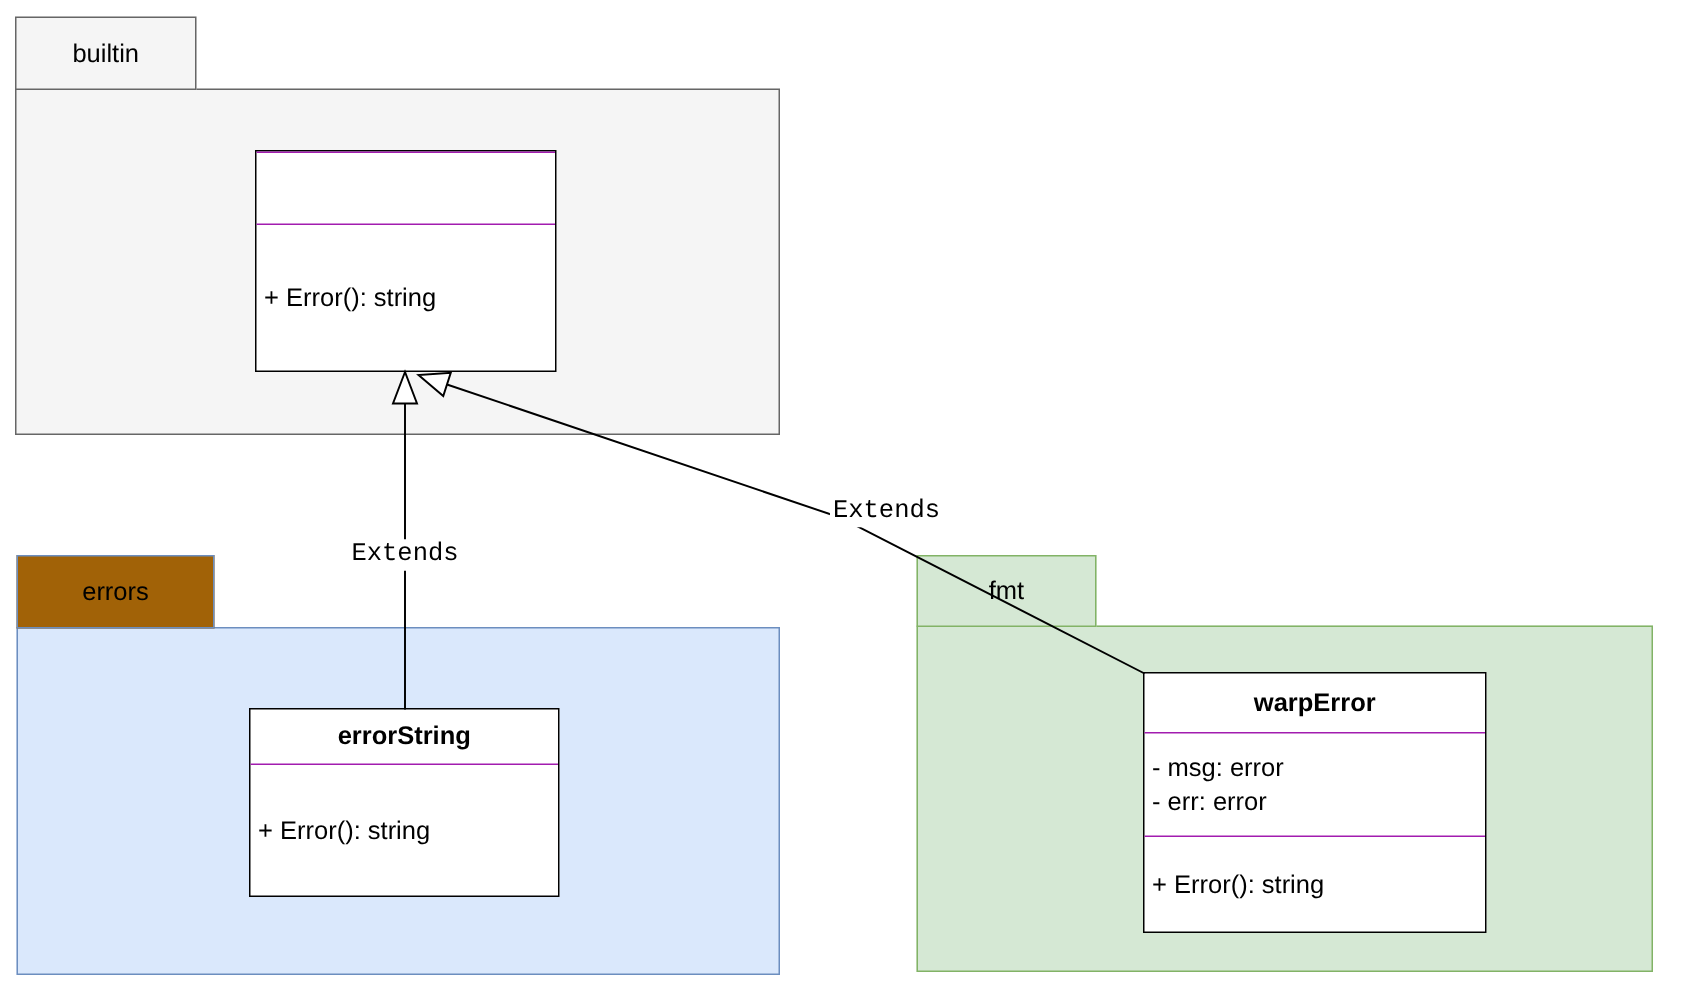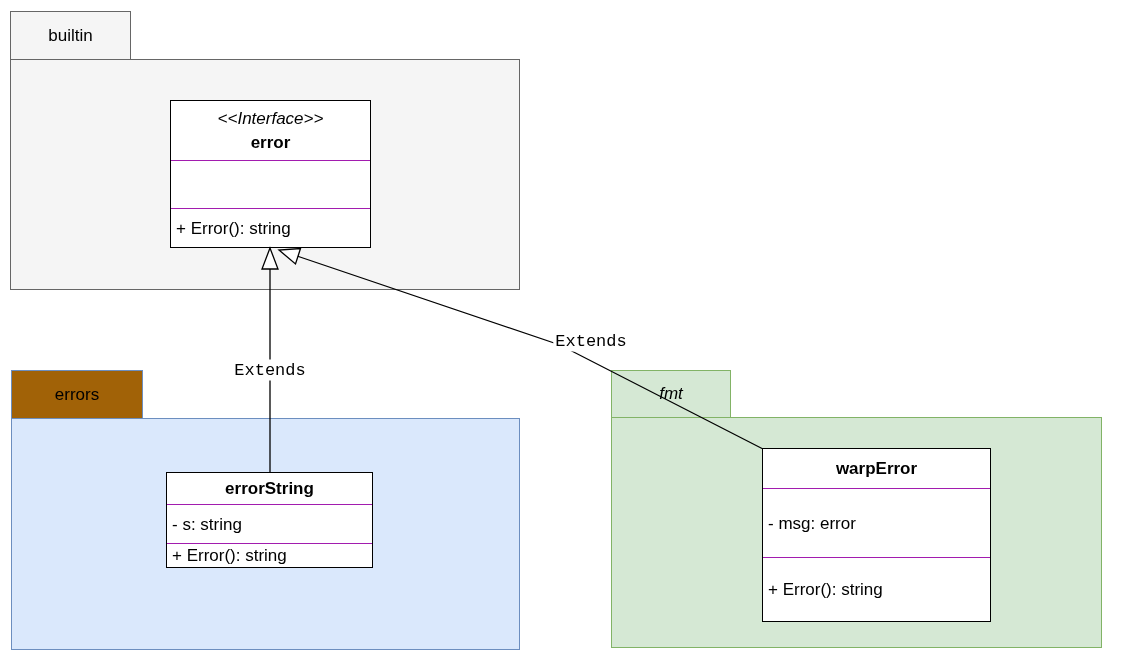--- a/index.html
+++ b/index.html
@@ -46,54 +46,48 @@
   <div class="pkg-tab" style="left: 10px; top: 11px; width: 121px; height: 49px; background: rgb(245, 245, 245); border-color: rgb(102, 102, 102);">
     <span>builtin</span>
   </div>
   <div class="pkg-body" style="left: 10px; top: 59px; width: 510px; height: 231px; background: rgb(245, 245, 245); border-color: rgb(102, 102, 102);"></div>
 
   <div class="pkg-tab" style="left: 11px; top: 370px; width: 132px; height: 49px; background: #a16207; border-color: rgb(108, 142, 191);">
     <span>errors</span>
   </div>
   <div class="pkg-body" style="left: 11px; top: 418px; width: 509px; height: 232px; background: rgb(218, 232, 252); border-color: rgb(108, 142, 191);"></div>
 
-  <div class="pkg-tab" style="left: 611px; top: 370px; width: 120px; height: 48px; background: rgb(213, 232, 212); border-color: rgb(130, 179, 102); font-style: italic;">
+  <div class="pkg-tab" style="left: 611px; top: 370px; width: 120px; height: 48px; background: rgb(213, 232, 212); border-color: rgb(130, 179, 102);">
     <span>fmt</span>
   </div>
   <div class="pkg-body" style="left: 611px; top: 417px; width: 491px; height: 231px; background: rgb(213, 232, 212); border-color: rgb(130, 179, 102);"></div>
 
   <div class="cls" style="left:170px;top:100px;width:201px;height:148px;">
-    <div class="cls-head" style="height:59px;">
-      <div class="stereo">&lt;&lt;Interface&gt;&gt;</div>
-      <div class="cname">error</div>
-    </div>
     <div class="compartment" style="height:48px;"></div>
     <div class="compartment" style="flex:1;">
       <div>+ Error(): string</div>
     </div>
   </div>
 
-  <div class="cls" style="left:166px;top:472px;width:207px;height:96px;">
+  <div class="cls" style="left:166px;top:472px;width:207px;height:126px;">
     <div class="cls-head" style="height:36px;">
       <div class="cname">errorString</div>
-    </div>
-    <div class="compartment" style="height:44px;">
-      <div>- s: string</div>
     </div>
     <div class="compartment" style="flex:1;">
       <div>+ Error(): string</div>
     </div>
   </div>
 
   <div class="cls" style="left:762px;top:448px;width:229px;height:174px;">
     <div class="cls-head" style="height:39px;text-align:right;">
       <div class="cname">warpError</div>
     </div>
     <div class="compartment" style="height:69px;">
       <div>- msg: error</div>
+      <div>- err: error</div>
     </div>
     <div class="compartment" style="flex:1;">
       <div>+ Error(): string</div>
     </div>
   </div>
 
   <svg class="overlay" width="1131" height="661">
     <g style="stroke: rgb(0, 0, 0);">
       <line x1="270" y1="269" x2="270" y2="473"></line>
       <polygon points="270,248 262,269 278,269"></polygon>

